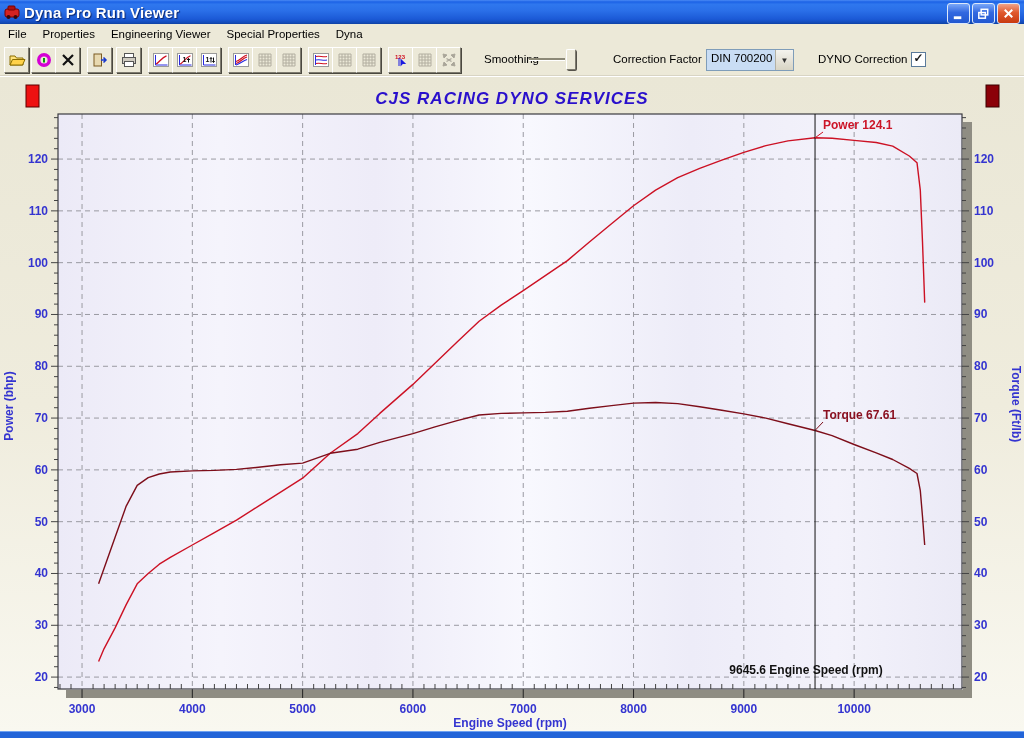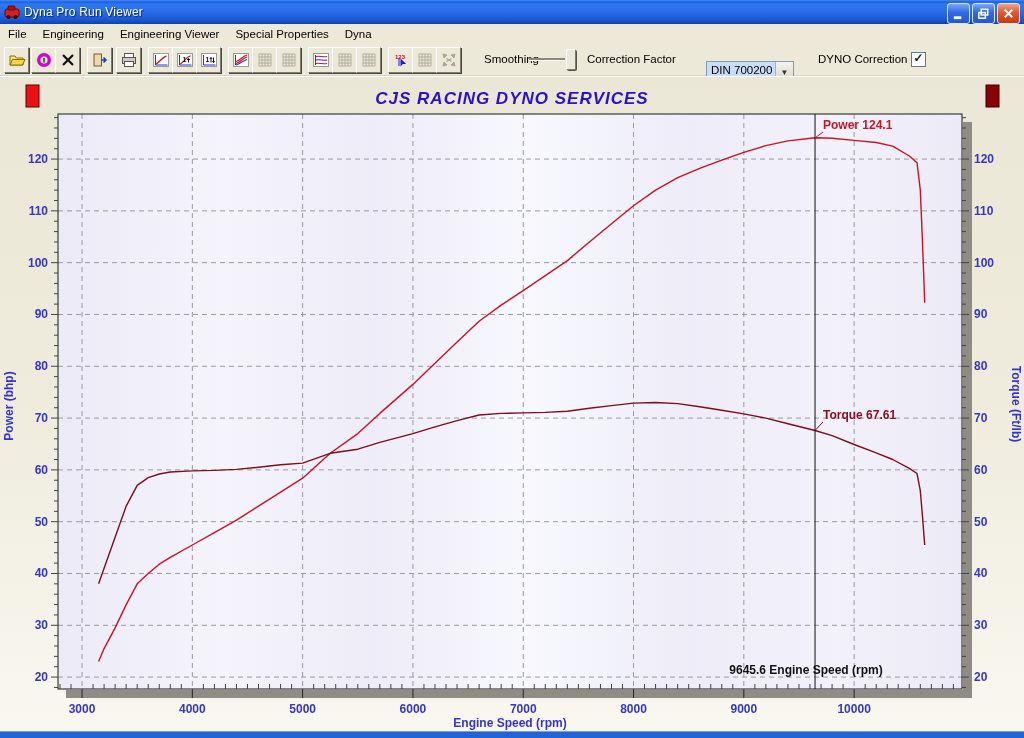--- a/index.html
+++ b/index.html
@@ -3,41 +3,41 @@
 <meta charset="utf-8">
 <style>
   html,body{margin:0;padding:0;}
   #app{position:relative;width:1024px;height:738px;background:#ece9d8;overflow:hidden;
        font-family:"Liberation Sans",sans-serif;-webkit-font-smoothing:antialiased;}
   
   #titlebar{position:absolute;left:0;top:0;width:1024px;height:24px;
     background:linear-gradient(180deg,#4a8af4 0%,#1c62e6 8%,#2f77ee 18%,#2a6fe8 45%,#1b59d6 80%,#1148b4 96%,#0d3f9e 100%);
     display:flex;align-items:center;}
   #titlebar .appicon{width:16px;height:16px;margin:0 4px 0 4px;}
-  #titlebar .title{color:#fff;font-weight:normal;font-size:12px;text-shadow:1px 1px 1px #0a246a;letter-spacing:.2px;}
+  #titlebar .title{color:#fff;font-weight:bold;font-size:15px;text-shadow:1px 1px 1px #0a246a;letter-spacing:.2px;}
   #winbtns{position:absolute;right:4px;top:3px;display:flex;gap:2px;}
   .winbtn{width:21px;height:19px;border-radius:3px;border:1px solid #dce8fa;display:flex;align-items:center;justify-content:center;}
   .winbtn.blue{background:linear-gradient(180deg,#7aa7f8 0%,#3268e0 45%,#2258d0 100%);}
   .winbtn.red{background:linear-gradient(180deg,#f2a386 0%,#e0592e 45%,#c83a10 100%);}
   
   #menubar{position:absolute;left:0;top:24px;width:1004px;height:20px;background:#ece9d8;
     display:flex;align-items:center;font-size:11.5px;color:#000;border-bottom:1px solid #e3e0cf;}
   .menu-item{padding:3px 8px;cursor:default;}
   
   #toolbar{position:absolute;left:0;top:44px;width:1024px;height:31px;background:#ece9d8;
     border-bottom:1px solid #d8d4c4;}
   .tb{position:absolute;top:3px;width:23px;height:24px;background:#ece9d8;
     border-top:1px solid #fff;border-left:1px solid #fff;border-right:1px solid #7d7a6e;border-bottom:1px solid #7d7a6e;
     box-shadow:1px 1px 0 #4a483f;display:flex;align-items:center;justify-content:center;}
   .tb svg{display:block;}
   .tool-label{position:absolute;top:9px;font-size:11.5px;color:#000;}
   #smooth-track{position:absolute;left:529px;top:14px;width:36px;height:2px;background:#8c8977;border-bottom:1px solid #fff;}
   #smooth-thumb{position:absolute;left:566px;top:5px;width:8px;height:19px;background:#ece9d8;
     border:1px solid #7d7a6e;border-top-color:#fff;border-left-color:#fff;border-radius:2px;box-shadow:1px 1px 0 #55524a;}
-  #cf-combo{position:absolute;left:706px;top:5px;width:86px;height:20px;border:1px solid #7f9db9;background:#fff;display:flex;margin-top:12px;}
+  #cf-combo{position:absolute;left:706px;top:5px;width:86px;height:20px;border:1px solid #7f9db9;background:#fff;display:flex;}
   #cf-value{flex:1;background:#c9ddf4;font-size:11.5px;padding:2px 0 0 4px;color:#000;white-space:nowrap;overflow:hidden;}
   #cf-arrowbtn{width:17px;background:linear-gradient(180deg,#f4f3ee,#d8d4c4);border-left:1px solid #b5b2a4;
     display:flex;align-items:center;justify-content:center;font-size:8px;color:#333;}
   #djhp-box{position:absolute;left:911px;top:8px;width:13px;height:13px;background:#fff;border:1px solid #5a7a9a;
     font-size:12px;line-height:11px;text-align:center;color:#1a1a1a;font-weight:bold;}
   
   #chartpanel{position:absolute;left:0;top:76px;width:1024px;height:656px;
     background:linear-gradient(180deg,#eae7d6 0%,#efecdd 50%,#f9f8f0 100%);border-top:1px solid #fff;}
   #dyno-svg{position:absolute;left:0;top:0;}
   .ctitle{font:italic bold 17px "Liberation Sans",sans-serif;fill:#2a10cc;letter-spacing:1px;text-anchor:middle;}
@@ -77,21 +77,21 @@
       <div class="winbtn red">
         <svg width="15" height="15" viewBox="0 0 16 16">
             <path d="M4 4 L12 12 M12 4 L4 12" stroke="#fff" stroke-width="2.1"></path>
           </svg>
       </div>
     </div>
   </div>
 
   <div id="menubar">
     <span class="menu-item">File</span>
-    <span class="menu-item">Engineering</span>
+    <span class="menu-item">Properties</span>
     <span class="menu-item">Engineering Viewer</span>
     <span class="menu-item">Special Properties</span>
     <span class="menu-item">Dyna</span>
   </div>
 
   <div id="toolbar">
     <div class="tb" style="left:4px">
       <svg width="18" height="16" viewBox="0 0 18 16">
         <path d="M2 13 V4 h5 l1.5 2 H15 v7 z" fill="#ffe27a" stroke="#8a6d00"></path>
         <path d="M2 13 L4.5 7.5 H17 L14.5 13 z" fill="#ffd24a" stroke="#8a6d00"></path>
@@ -199,21 +199,21 @@
       <svg width="18" height="16" viewBox="0 0 18 16" stroke="#aaa69a" fill="#aaa69a">
         <path d="M6.5 6.5 L11.5 9.5 M11.5 6.5 L6.5 9.5" stroke-width="1.2"></path>
         <path d="M3 2 l4 1 -3 3 z M15 2 l-1 4 -3-3 z M3 14 l1-4 3 3 z M15 14 l-4-1 3-3 z"></path>
       </svg>
     </div>
 
     <span class="tool-label" style="left:484px">Smoothing</span>
     <div id="smooth-track"></div>
     <div id="smooth-thumb"></div>
 
-    <span class="tool-label" style="left:587px">Correction Factor</span>
+    <span class="tool-label" style="left:613px">Correction Factor</span>
     <div id="cf-combo">
       <div id="cf-value">DIN 700200</div>
       <div id="cf-arrowbtn">▼</div>
     </div>
 
     <span class="tool-label" style="left:818px">DYNO Correction</span>
     <div id="djhp-box">✓</div>
   </div>
 
   <div id="chartpanel">

